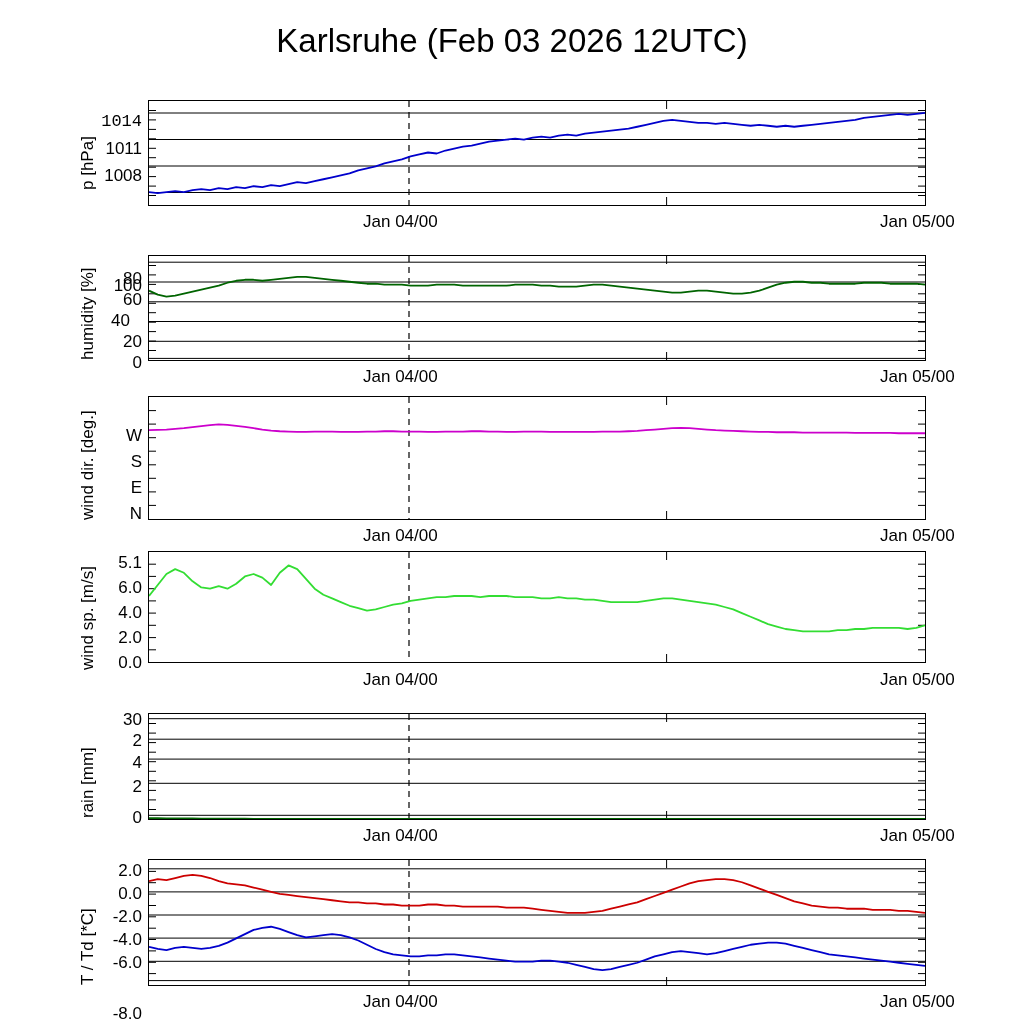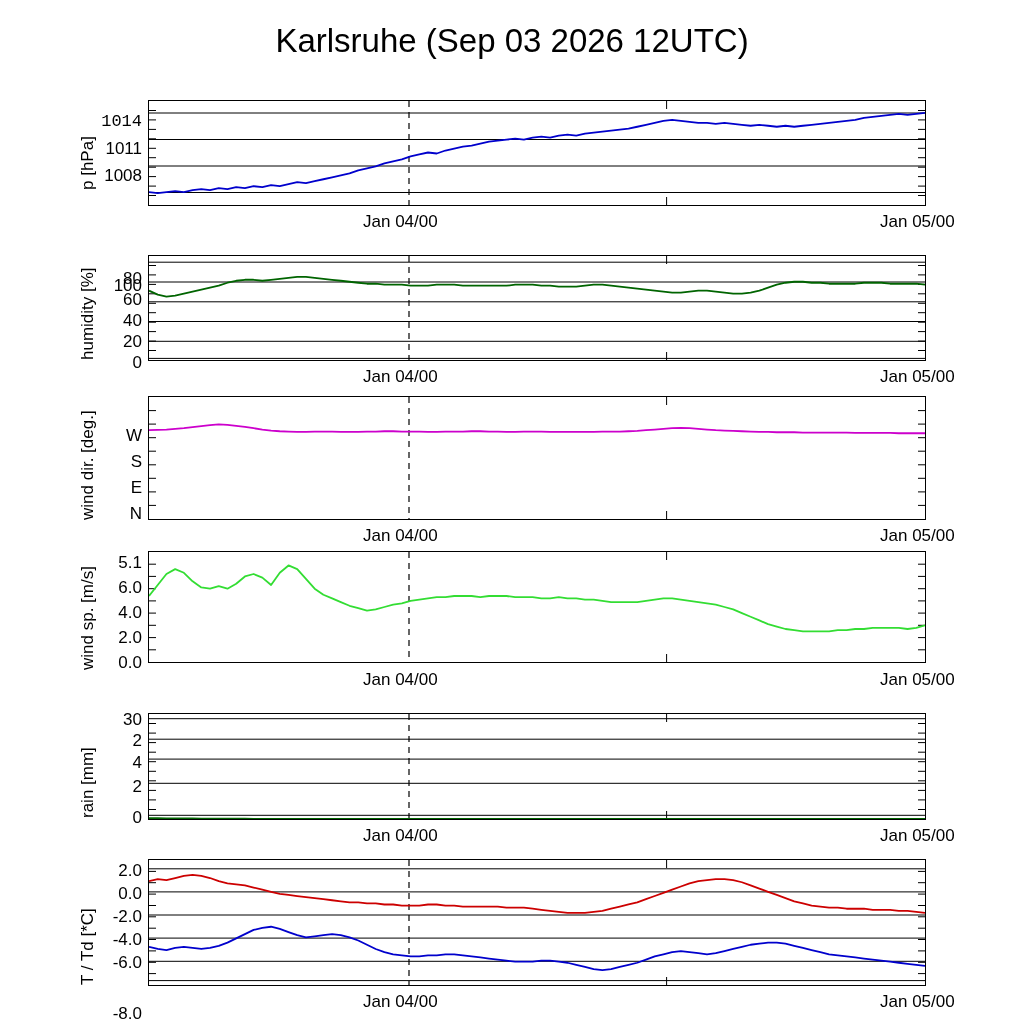--- a/index.html
+++ b/index.html
@@ -45,21 +45,21 @@
     position:absolute;
     font-size:17px;
     white-space:nowrap;
   }
 </style>
 </head>
 <body>
 
 <div id="root">
 
-  <div class="title">Karlsruhe (Sep 03 2026 12UTC)</div>
+  <div class="title">Karlsruhe (Feb 03 2026 12UTC)</div>
 
   <div class="panel">
     <div class="ylabel" style="left:78px;top:190px;">p [hPa]</div>
     <div class="ytick" style="left:80px;top:112px;width:62px;font-family:Liberation Mono, monospace;">1014</div>
     <div class="ytick" style="left:80px;top:139px;width:62px;">1011</div>
     <div class="ytick" style="left:80px;top:166px;width:62px;">1008</div>
     <div class="plotbox" id="box0" style="left:148px;top:100px;width:778px;height:106px;">
         <svg width="776" height="104" viewBox="0 0 776 104">
           <line x1="0" y1="12.0" x2="776" y2="12.0" stroke="#000" stroke-width="1"></line>
           <line x1="0" y1="38.5" x2="776" y2="38.5" stroke="#000" stroke-width="1"></line>
@@ -93,21 +93,21 @@
       </div>
     <div class="xtick" style="left:363px;top:212px;">Jan 04/00</div>
     <div class="xtick" style="left:880px;top:212px;">Jan 05/00</div>
   </div>
 
   <div class="panel">
     <div class="ylabel" style="left:78px;top:360px;">humidity [%]</div>
     <div class="ytick" style="left:80px;top:248px;width:62px;margin-top:28px;">100</div>
     <div class="ytick" style="left:80px;top:269px;width:62px;">80</div>
     <div class="ytick" style="left:80px;top:290px;width:62px;">60</div>
-    <div class="ytick" style="left:80px;top:311px;width:62px;">40</div>
+    <div class="ytick" style="left:68px;top:311px;width:62px;">40</div>
     <div class="ytick" style="left:80px;top:332px;width:62px;">20</div>
     <div class="ytick" style="left:80px;top:353px;width:62px;">0</div>
     <div class="plotbox" id="box1" style="left:148px;top:255px;width:778px;height:106px;">
         <svg width="776" height="104" viewBox="0 0 776 104">
           <line x1="0" y1="6.2" x2="776" y2="6.2" stroke="#000" stroke-width="1"></line>
           <line x1="0" y1="26.0" x2="776" y2="26.0" stroke="#000" stroke-width="1"></line>
           <line x1="0" y1="45.8" x2="776" y2="45.8" stroke="#000" stroke-width="1"></line>
           <line x1="0" y1="65.5" x2="776" y2="65.5" stroke="#000" stroke-width="1"></line>
           <line x1="0" y1="85.3" x2="776" y2="85.3" stroke="#000" stroke-width="1"></line>
           <line x1="0" y1="102.4" x2="776" y2="102.4" stroke="#000" stroke-width="1"></line>

